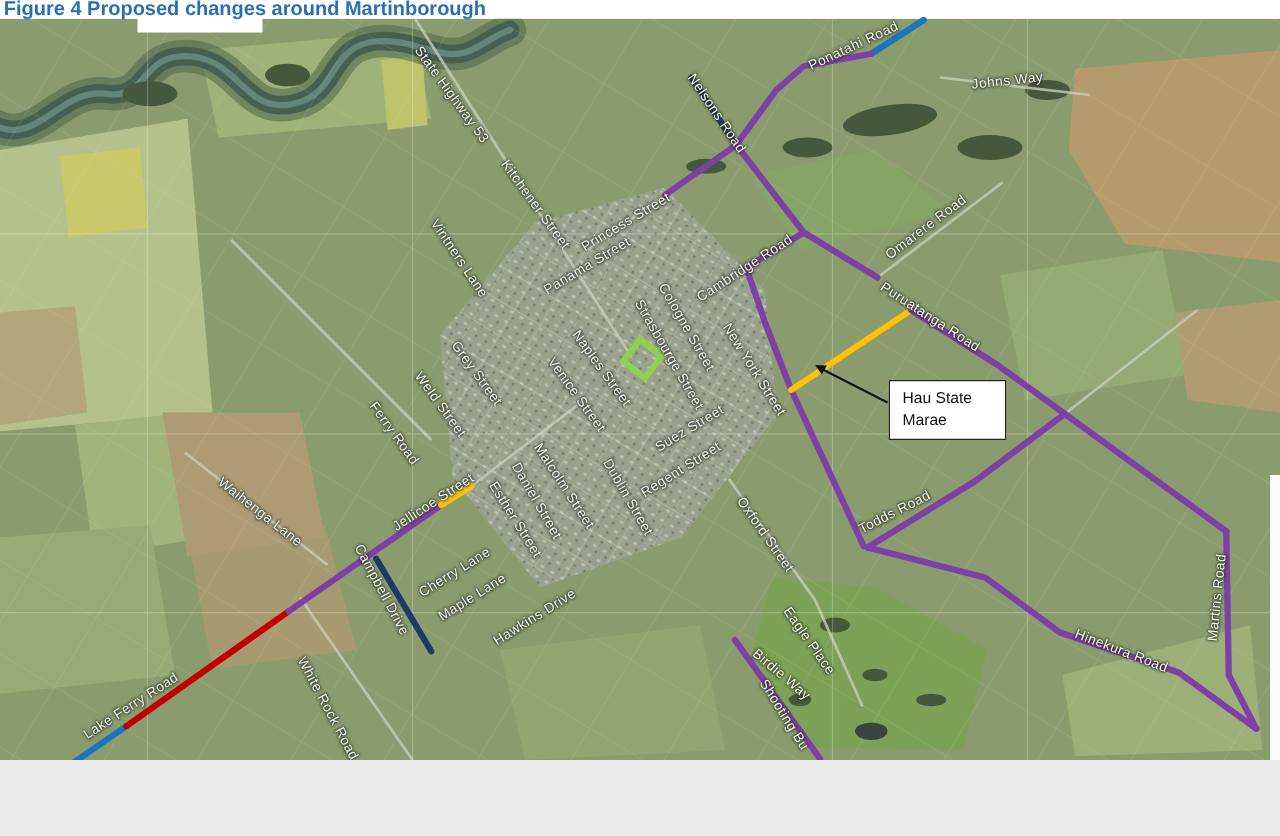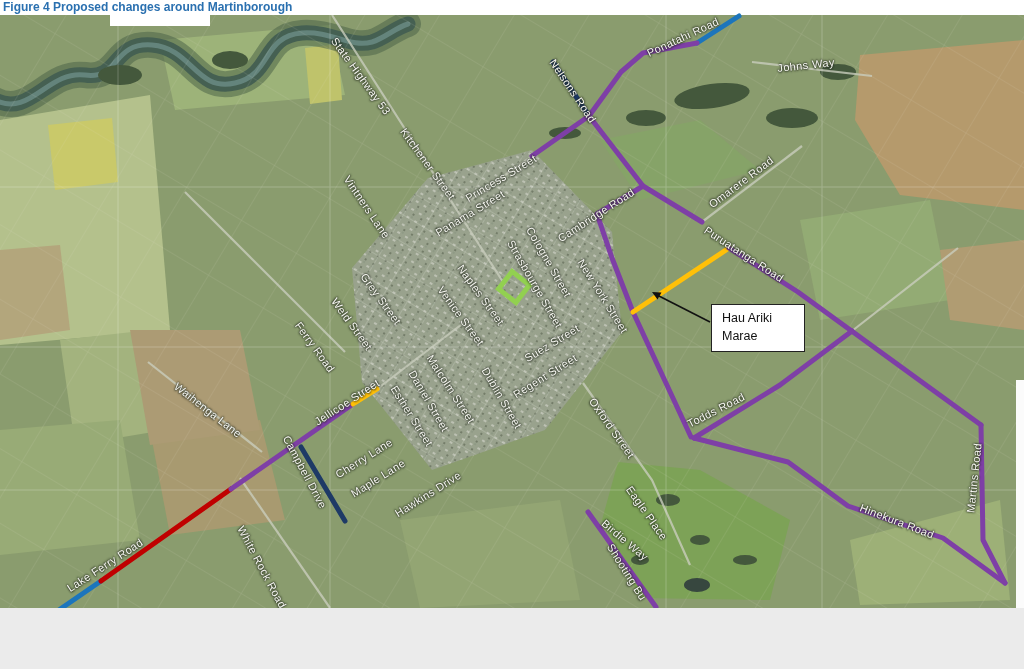--- a/index.html
+++ b/index.html
@@ -2,21 +2,21 @@
 <html><head>
 <meta charset="utf-8">
 <style>
   html,body{margin:0;padding:0;}
   body{
     width:1024px;height:669px;position:relative;overflow:hidden;
     background:#ebebeb;font-family:"Liberation Sans",sans-serif;
   }
   .fig-title{
     position:absolute;left:3px;top:0;height:15px;line-height:15px;
-    font-size:12px;font-weight:bold;color:#2a70b0;white-space:nowrap;z-index:30;
+    font-size:16px;font-weight:bold;color:#2a70b0;white-space:nowrap;z-index:30;
   }
   .top-strip{position:absolute;left:0;top:0;width:1024px;height:15px;background:#fff;z-index:5;}
   #map-svg{position:absolute;left:0;top:0;z-index:10;}
   #map-labels{position:absolute;left:0;top:0;width:1024px;height:669px;z-index:15;pointer-events:none;}
   .road-label{
     position:absolute;white-space:nowrap;font-size:11px;letter-spacing:.4px;color:#f8f8f2;
     text-shadow:0 0 2px rgba(35,42,30,.95),0 1px 2px rgba(35,42,30,.85),0 -1px 2px rgba(35,42,30,.6);
   }
   .cut-label-box{position:absolute;left:110px;top:13px;width:100px;height:13px;background:#fff;z-index:20;}
   .edge-strip{position:absolute;left:1016px;top:380px;width:8px;height:228px;background:#fbfbfb;z-index:12;}
@@ -197,21 +197,21 @@
     <span class="road-label" style="left: 625px; top: 540px; transform: translate(-50%, -50%) rotate(40deg);">Birdie Way</span>
     <span class="road-label" style="left: 627px; top: 572px; transform: translate(-50%, -50%) rotate(58deg);">Shooting Bu</span>
     <span class="road-label" style="left: 974px; top: 478px; transform: translate(-50%, -50%) rotate(-84deg);">Martins Road</span>
     <span class="road-label" style="left: 897px; top: 521px; transform: translate(-50%, -50%) rotate(21deg);">Hinekura Road</span>
   </div>
 
 <div class="cut-label-box"></div>
 <div class="edge-strip"></div>
 
 <div class="callout">
-  <span>Hau Ariki Marae</span>
+  <span>Hau State Marae</span>
 </div>
 
 <div class="legend">
   
   
   
   
   
   
   

